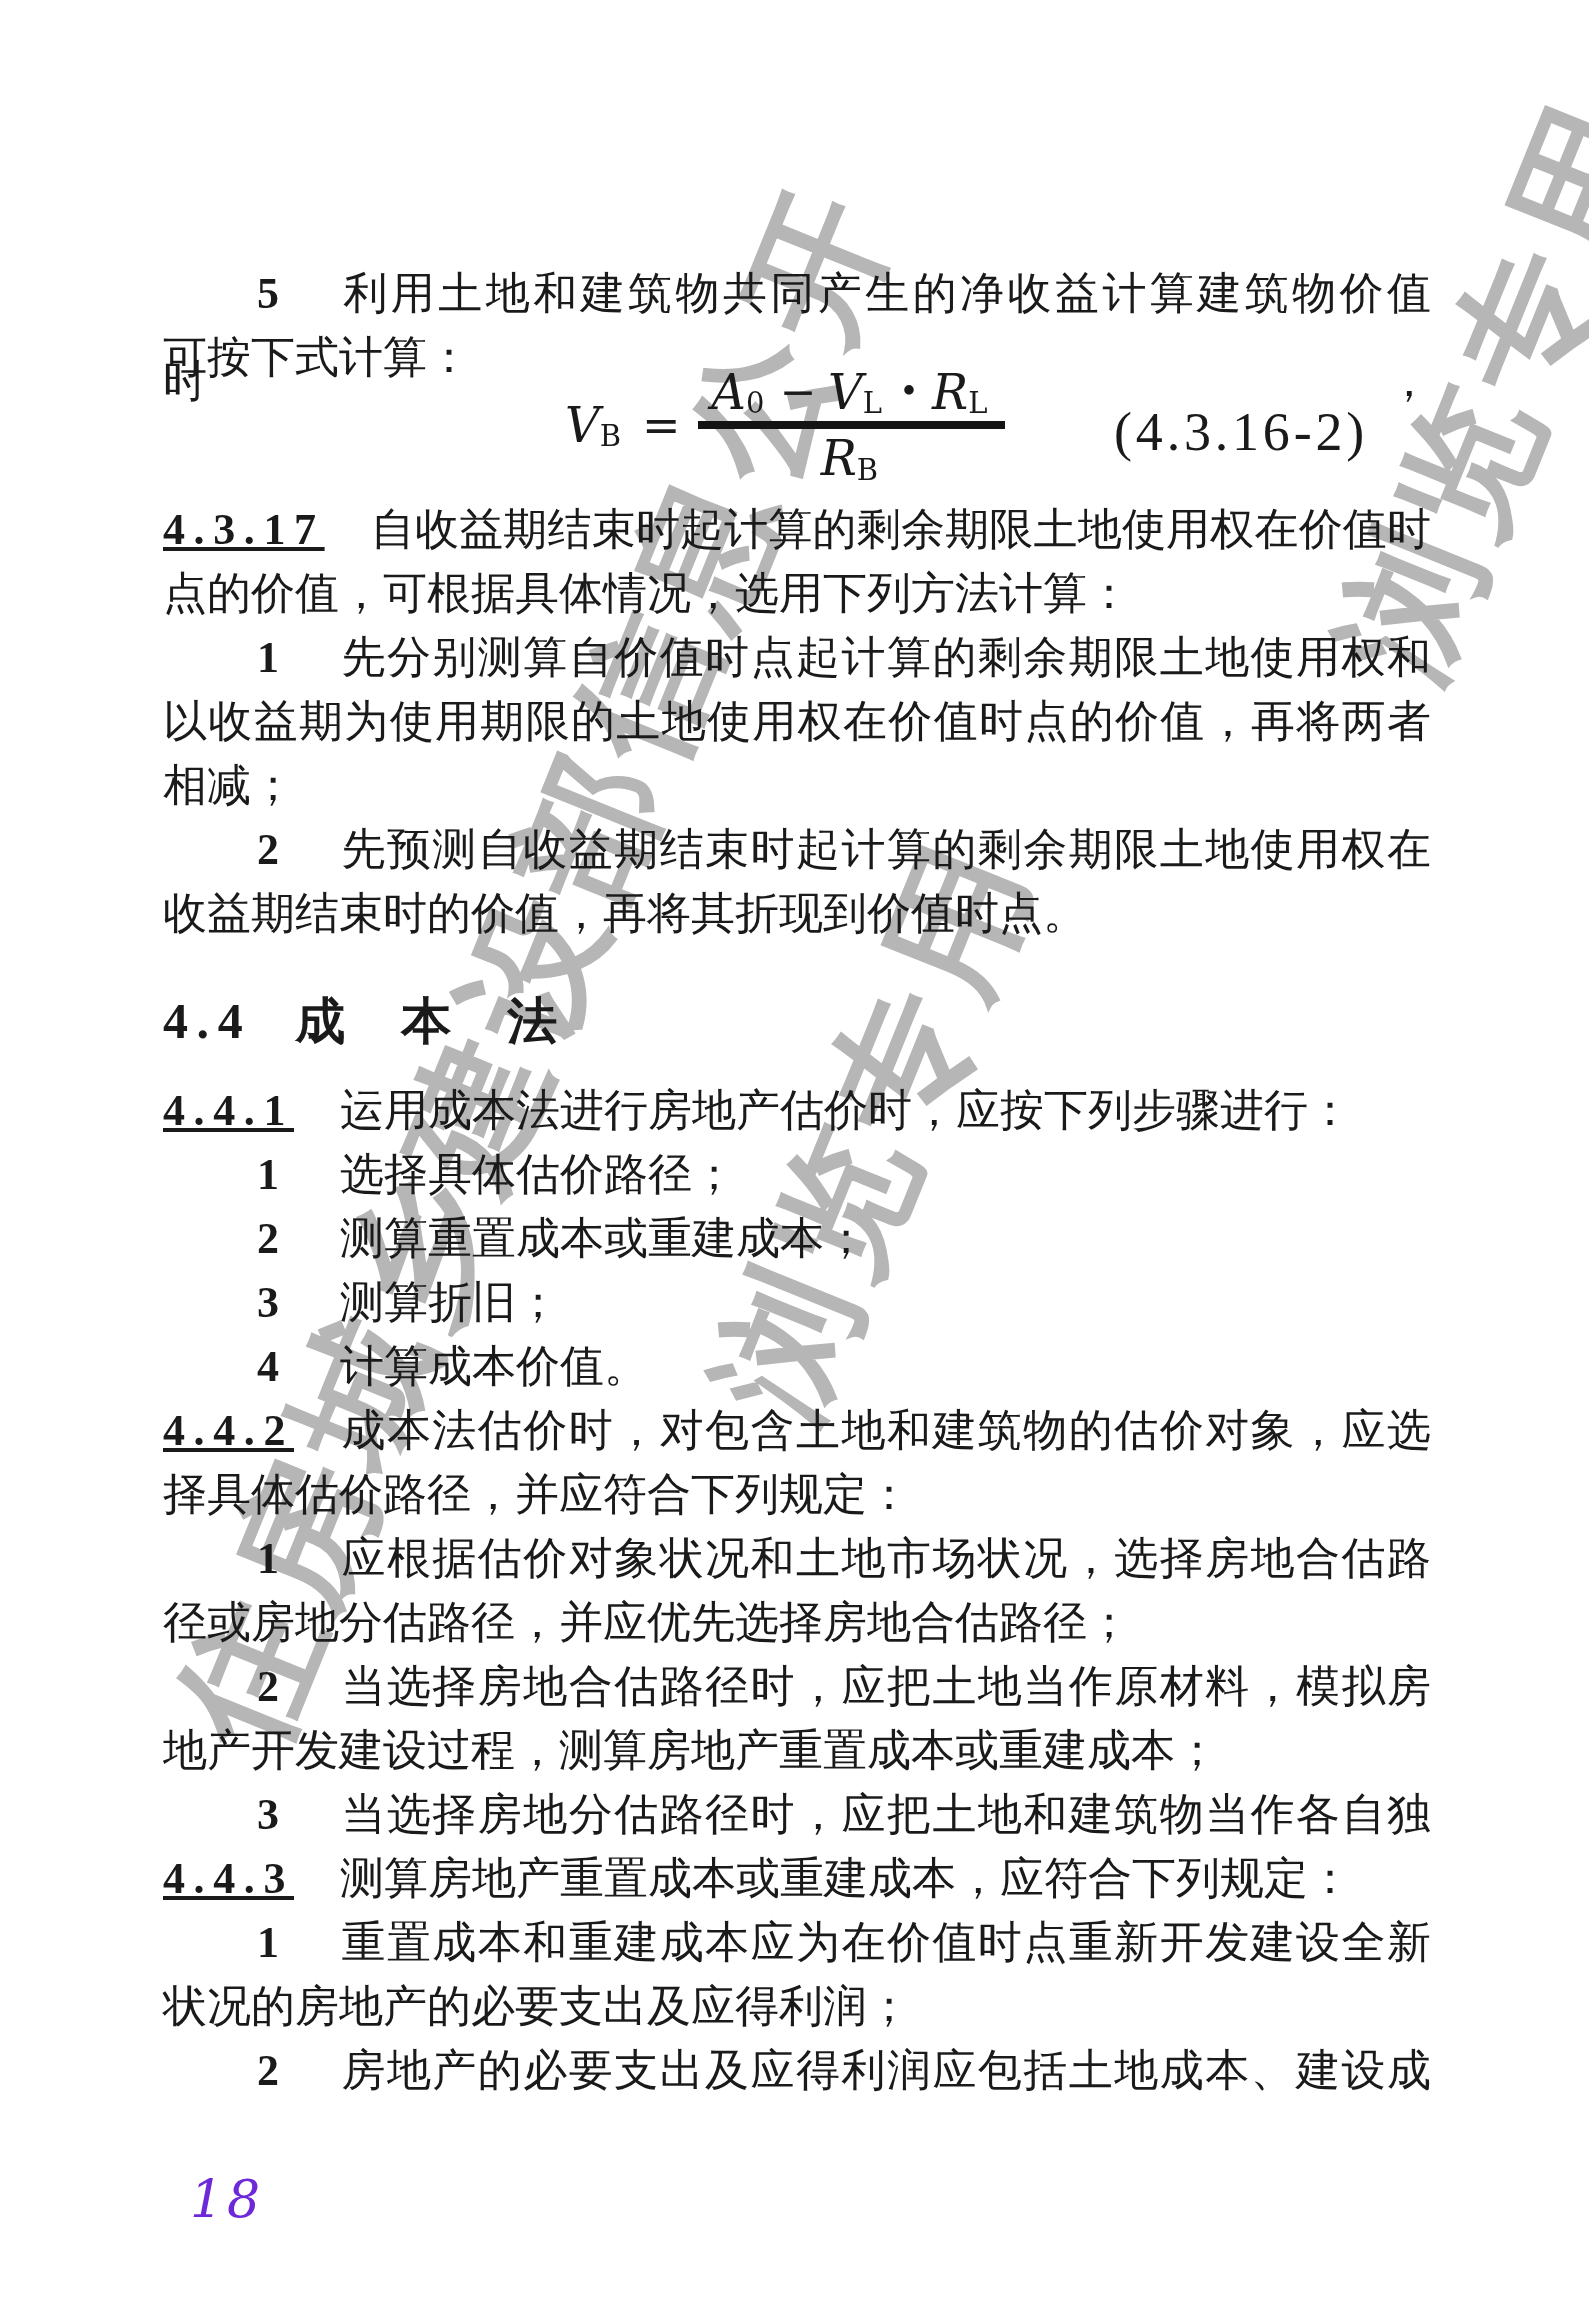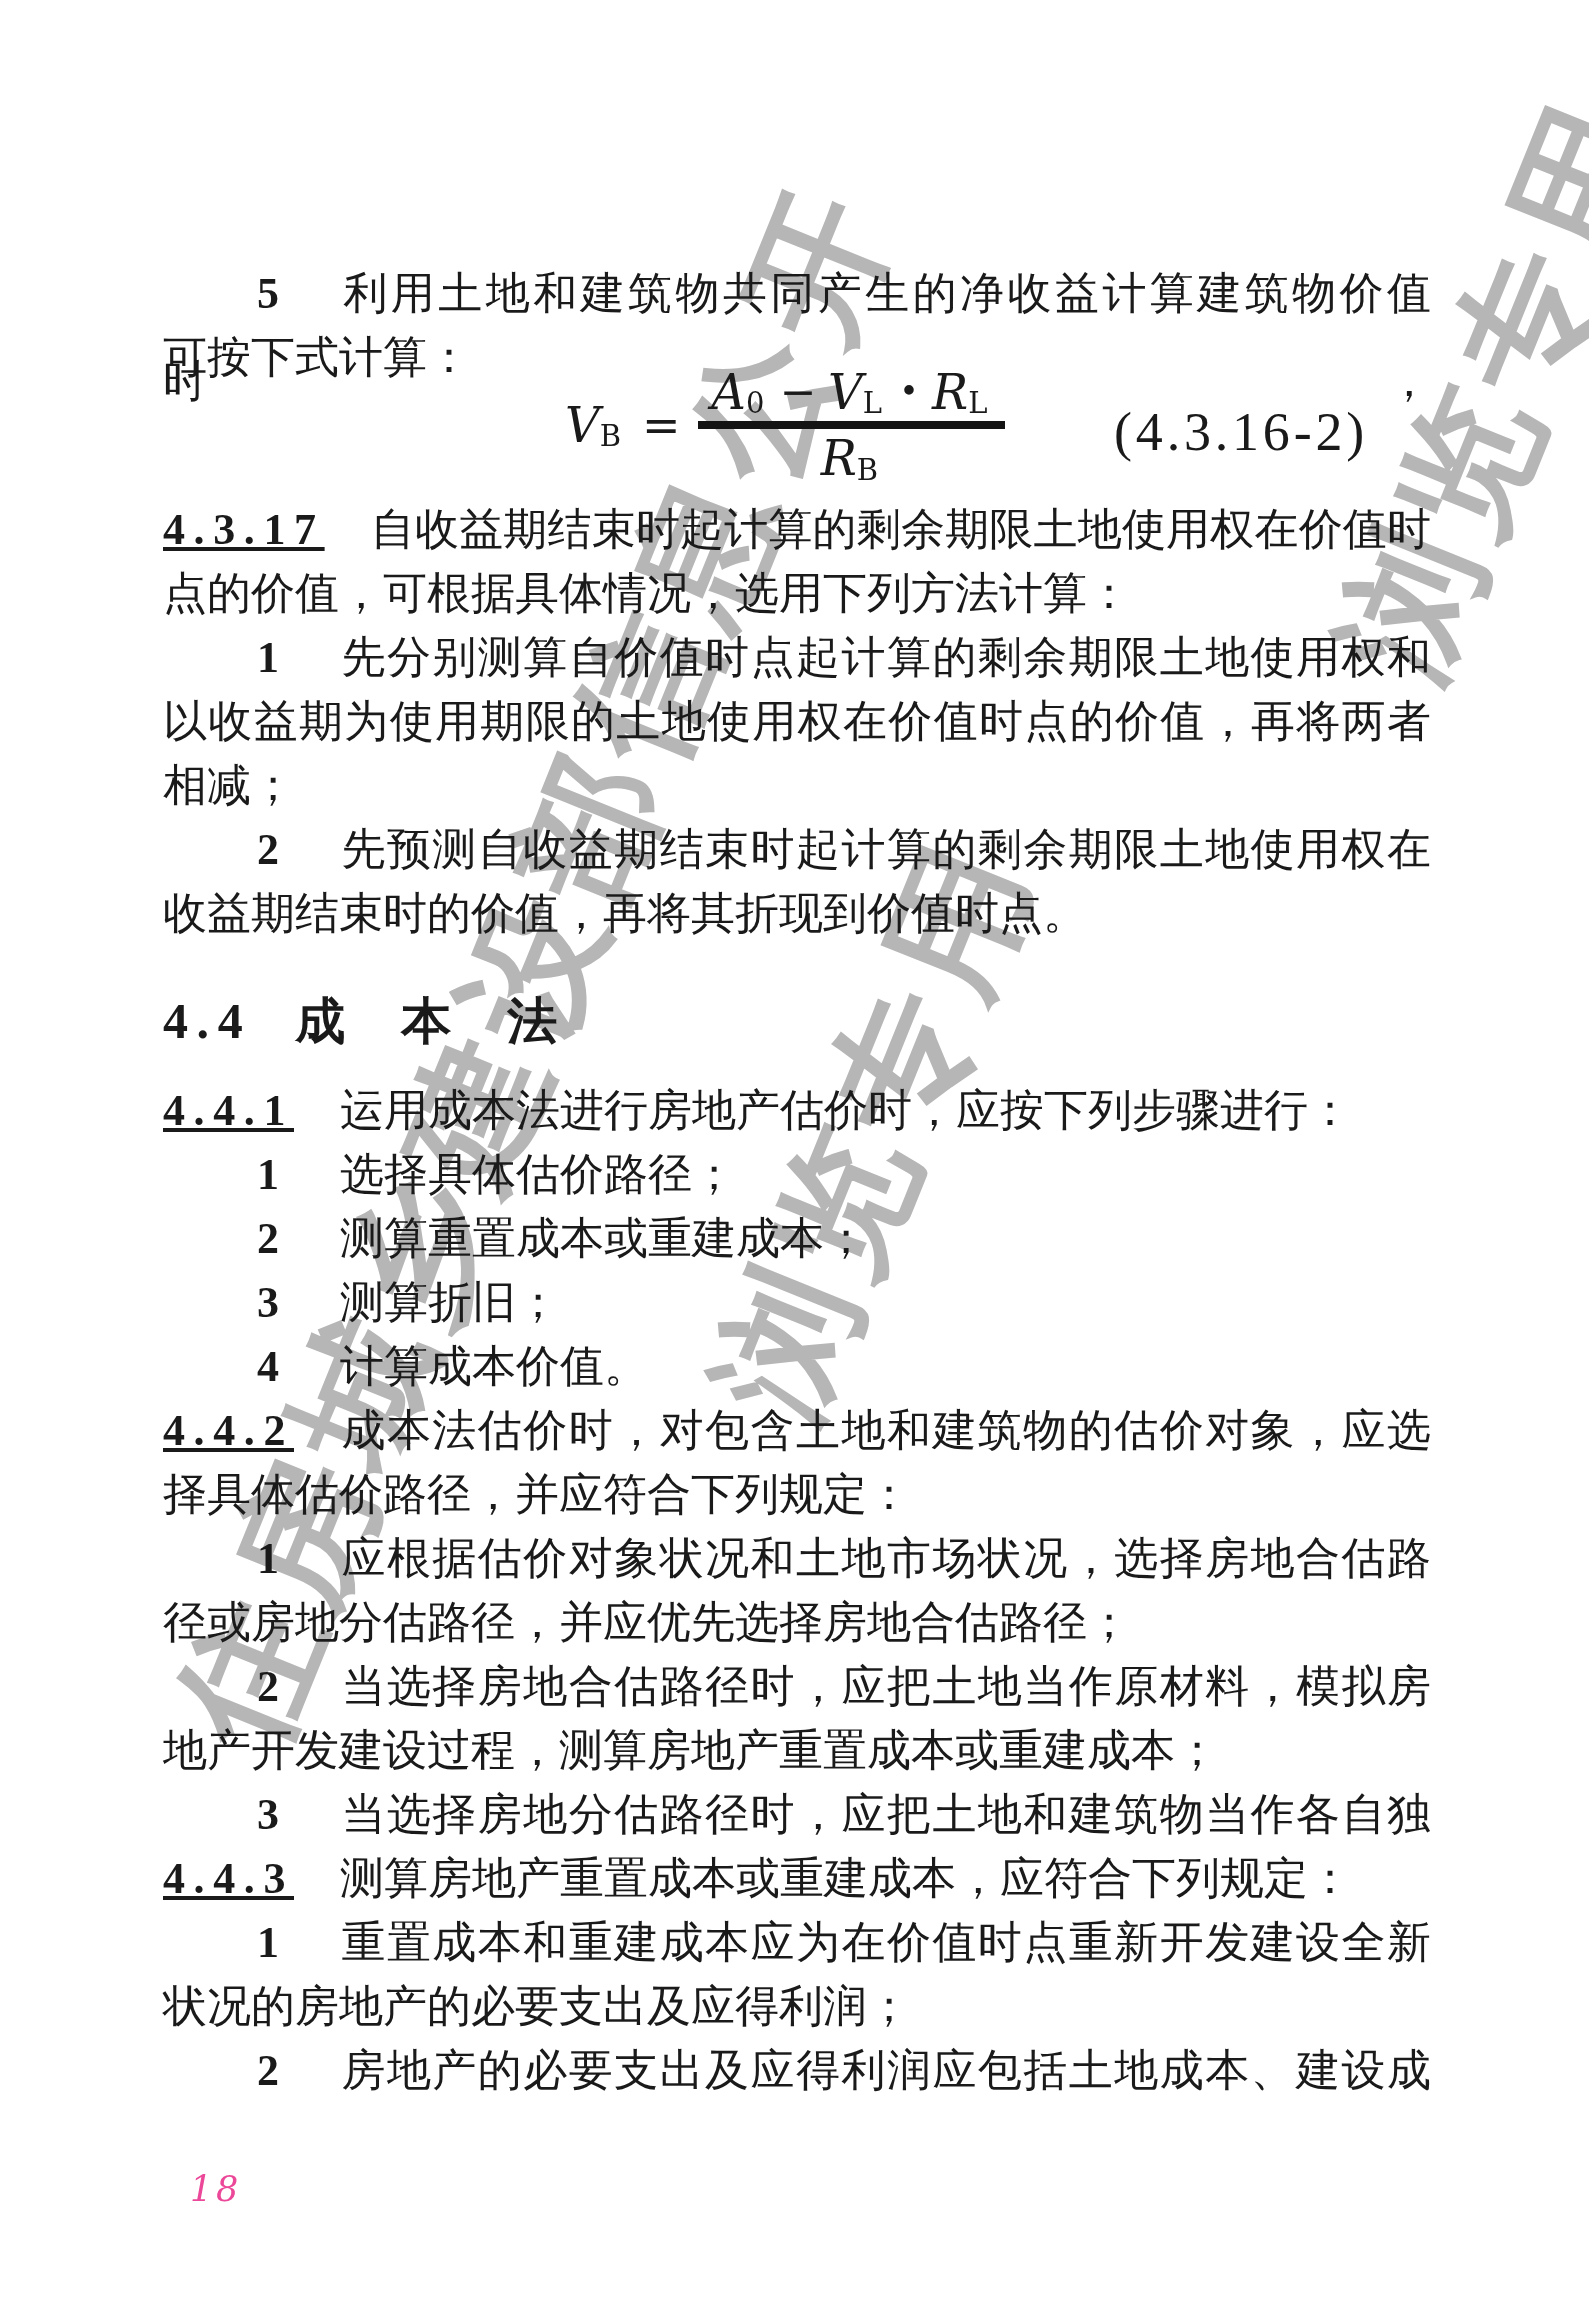--- a/index.html
+++ b/index.html
@@ -63,23 +63,23 @@
   .heading{
     height:63px;line-height:63px;
     text-align:left;font-weight:bold;font-size:50px;
   }
   .heading .h-num{letter-spacing:8.6px;margin-right:44px;}
   .heading .h-title{letter-spacing:56px;}
   
   .pageno{
     position:absolute;z-index:2;
     left:190px;top:2169px;
-    font-size:35px;font-style:italic;
+    font-size:52px;font-style:italic;
     font-family:"DejaVu Serif","Liberation Serif",serif;
-    color:#ec4899;letter-spacing:3.8px;
+    color:#6d28d9;letter-spacing:3.8px;
   }
 </style>
 </head>
 <body>
 
 <div class="page">
 
   <div class="wm-layer">
     <div class="wm wm-a">住房城乡建设部信息公开</div>
     <div class="wm wm-b">浏览专用</div>

